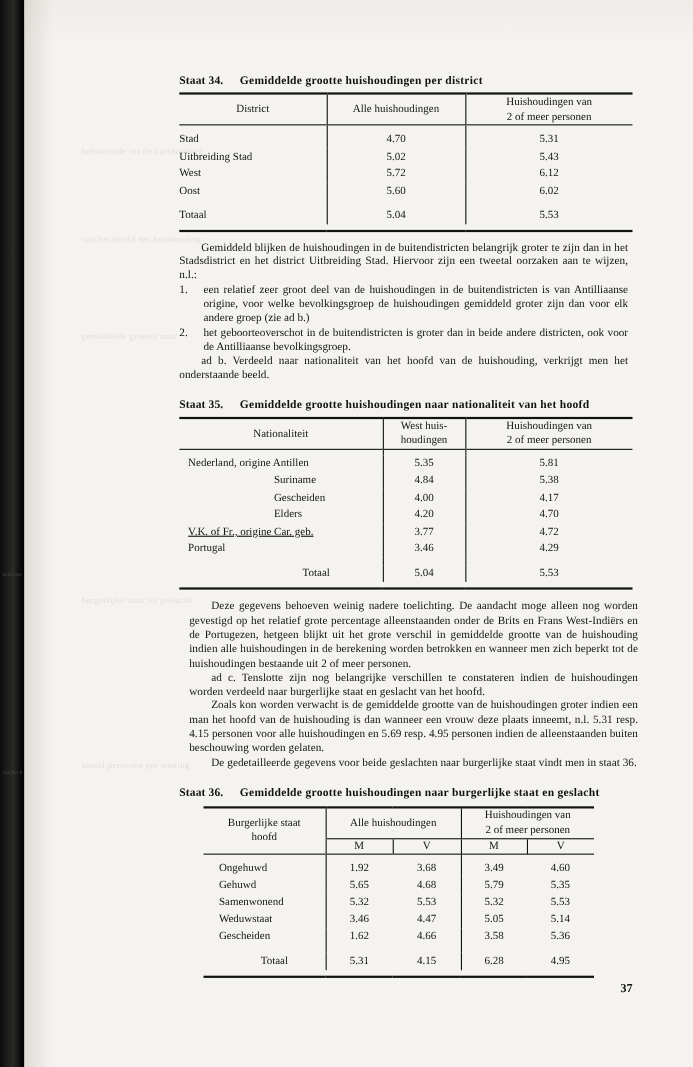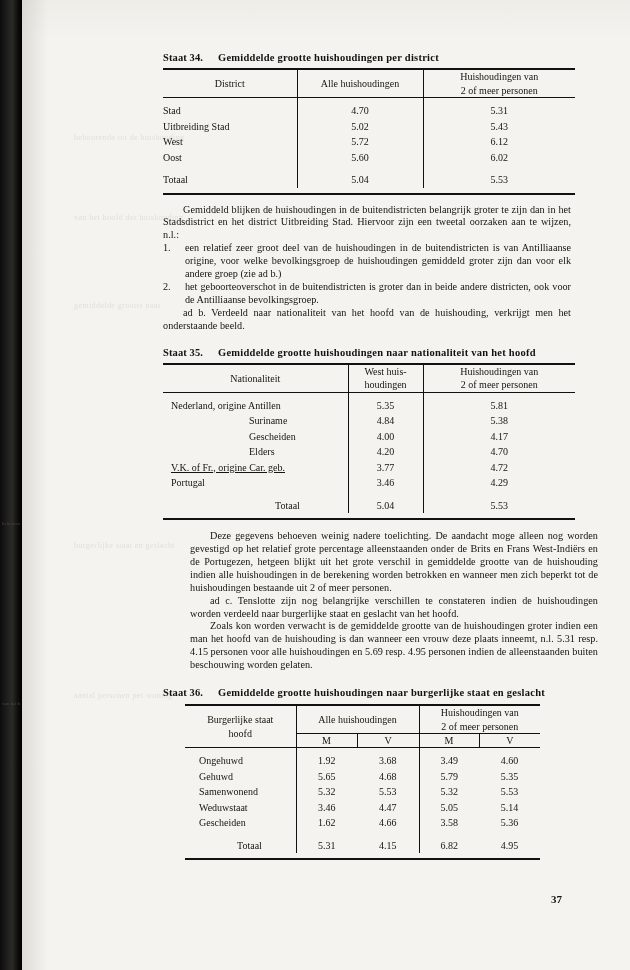--- a/index.html
+++ b/index.html
@@ -53,21 +53,21 @@
     font-size: 8px;
     line-height: 12px;
     letter-spacing: 0.4px;
     white-space: nowrap;
     pointer-events: none;
   }
 
   .content {
     position: absolute;
     left: 141px;   
-    top: 0;
+    top: 16px;
     width: 430px;
   }
 
   
   .staat-head {
     font-weight: bold;
     font-size: 10.5px;
     line-height: 13px;
     color: #121210;
     letter-spacing: 0.1px;
@@ -130,21 +130,21 @@
     font-size: 10.2px;
     line-height: 12.9px;
     color: #14140f;
     width: 408px;
   }
   .numlist .marker { width: 22px; flex: 0 0 22px; }
   .numlist .body { flex: 1; text-align: justify; }
 
   .pageno {
     position: absolute;
-    right: 68px;
+    right: 55px;
     top: 893px;
     font-size: 11px;
     font-weight: bold;
     color: #15150f;
   }
 </style>
 </head>
 <body>
 
 <div class="page-root">
@@ -307,24 +307,25 @@
           <td class="dcell vl">5.53</td>
         </tr>
         <tr class="pad-row">
           <td class="r-bot"></td>
               <td class="r-bot"></td>
               <td class="r-bot"></td>
         </tr>
       </tbody>
         </table>
 
-      <div style="margin-top:10px; margin-left:27px;">
+      <div style="margin-top:10px; margin-left:9px;">
         <div class="para indent">Deze gegevens behoeven weinig nadere toelichting. De aandacht moge alleen nog worden gevestigd op het relatief grote percentage alleenstaanden onder de Brits en Frans West-Indiërs en de Portugezen, hetgeen blijkt uit het grote verschil in gemiddelde grootte van de huishouding indien alle huishoudingen in de berekening worden betrokken en wanneer men zich beperkt tot de huishoudingen bestaande uit 2 of meer personen.</div>
         <div class="para indent">ad c.   Tenslotte zijn nog belangrijke verschillen te constateren indien de huishoudingen worden verdeeld naar burgerlijke staat en geslacht van het hoofd.</div>
         <div class="para indent">Zoals kon worden verwacht is de gemiddelde grootte van de huishoudingen groter indien een man het hoofd van de huishouding is dan wanneer een vrouw deze plaats inneemt, n.l. 5.31 resp. 4.15 personen voor alle huishoudingen en 5.69 resp. 4.95 personen indien de alleenstaanden buiten beschouwing worden gelaten.</div>
+        <div class="para indent">De gedetailleerde gegevens voor beide geslachten naar burgerlijke staat vindt men in staat 36.</div>
       </div>
 
       <div class="staat-head" style="margin-top:14px;">
         <span class="num">Staat 36.</span><span class="ttl">Gemiddelde grootte huishoudingen naar burgerlijke staat en geslacht</span>
       </div>
 
       <table class="stat" style="margin-top:5px; margin-left:22px; width:355px;">
         <colgroup>
           <col style="width:111px">
             <col style="width:61px">
@@ -396,21 +397,21 @@
           <td></td>
               <td class="vl"></td>
               <td></td>
           <td class="vl"></td>
               <td></td>
         </tr>
         <tr>
           <td class="tot-lab" style="padding-left:52px;">Totaal</td>
           <td class="dcell vl">5.31</td>
           <td class="dcell">4.15</td>
-          <td class="dcell vl">6.82</td>
+          <td class="dcell vl">6.28</td>
           <td class="dcell">4.95</td>
         </tr>
         <tr class="pad-row">
           <td class="r-bot"></td>
               <td class="r-bot"></td>
               <td class="r-bot"></td>
           <td class="r-bot"></td>
               <td class="r-bot"></td>
         </tr>
       </tbody>

